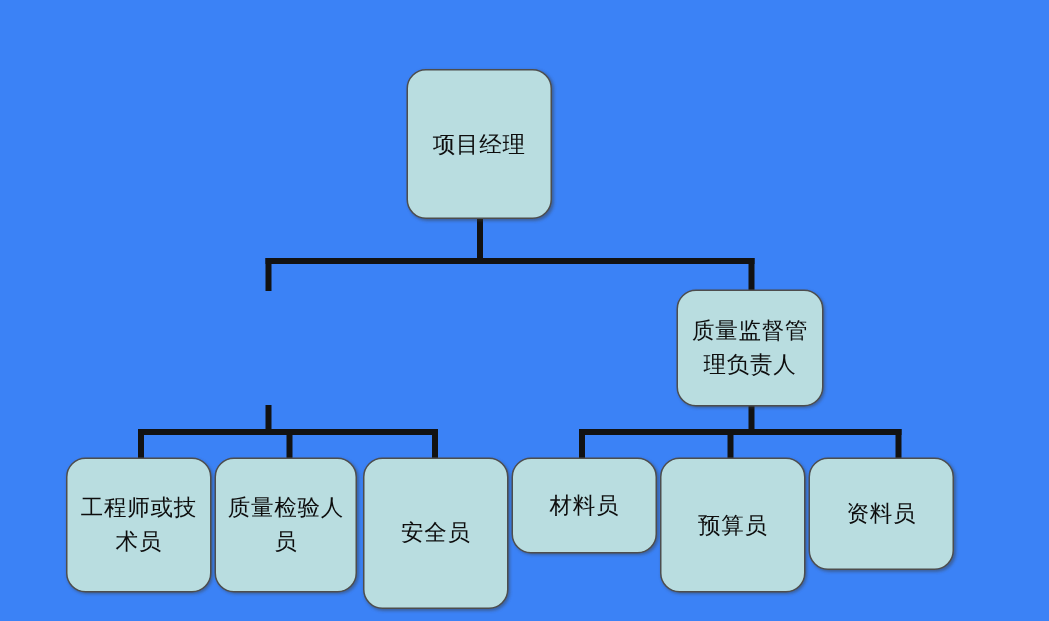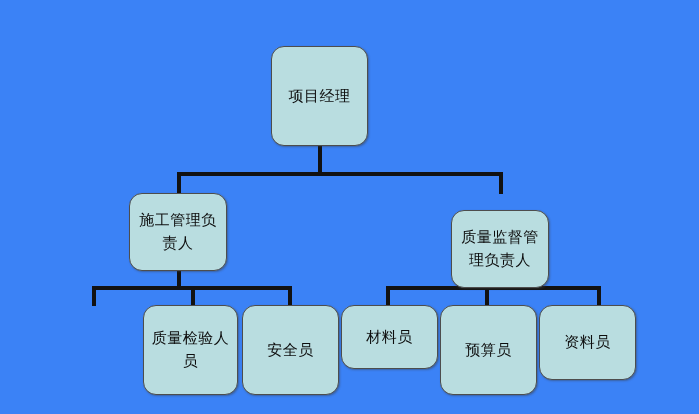--- a/index.html
+++ b/index.html
@@ -74,34 +74,34 @@
   <div class="conn-v" style="left:499px; top:270px; height:18px;"></div>
   <div class="conn-h" style="left:386px; top:286px; width:215px;"></div>
   <div class="conn-v" style="left:386px; top:286px; height:20px;"></div>
   <div class="conn-v" style="left:485px; top:286px; height:20px;"></div>
   <div class="conn-v" style="left:597px; top:286px; height:20px;"></div>
 
   <div class="node" style="left:271px; top:46px; width:97px; height:100px;">
     <span class="node-label">项目经理</span>
   </div>
 
-  <div class="node" style="left:129px; top:193px; width:98px; height:78px;">
-    <span class="node-label">施工管理负责人</span>
-  </div>
 
-  <div class="node" style="left:451px; top:193px; width:98px; height:78px;margin-top:17px;">
+  <div class="node" style="left:451px; top:193px; width:98px; height:78px;">
     <span class="node-label">质量监督管理负责人</span>
   </div>
 
+  <div class="node" style="left:44px; top:305px; width:97px; height:90px;">
+    <span class="node-label">工程师或技术员</span>
+  </div>
 
   <div class="node" style="left:143px; top:305px; width:95px; height:90px;">
     <span class="node-label">质量检验人员</span>
   </div>
 
-  <div class="node" style="left:242px; top:305px; width:97px; height:90px;">
+  <div class="node" style="left:242px; top:305px; width:97px; height:101px;">
     <span class="node-label">安全员</span>
   </div>
 
   <div class="node" style="left:341px; top:305px; width:97px; height:64px;">
     <span class="node-label">材料员</span>
   </div>
 
   <div class="node" style="left:440px; top:305px; width:97px; height:90px;align-items:center;">
     <span class="node-label">预算员</span>
   </div>

